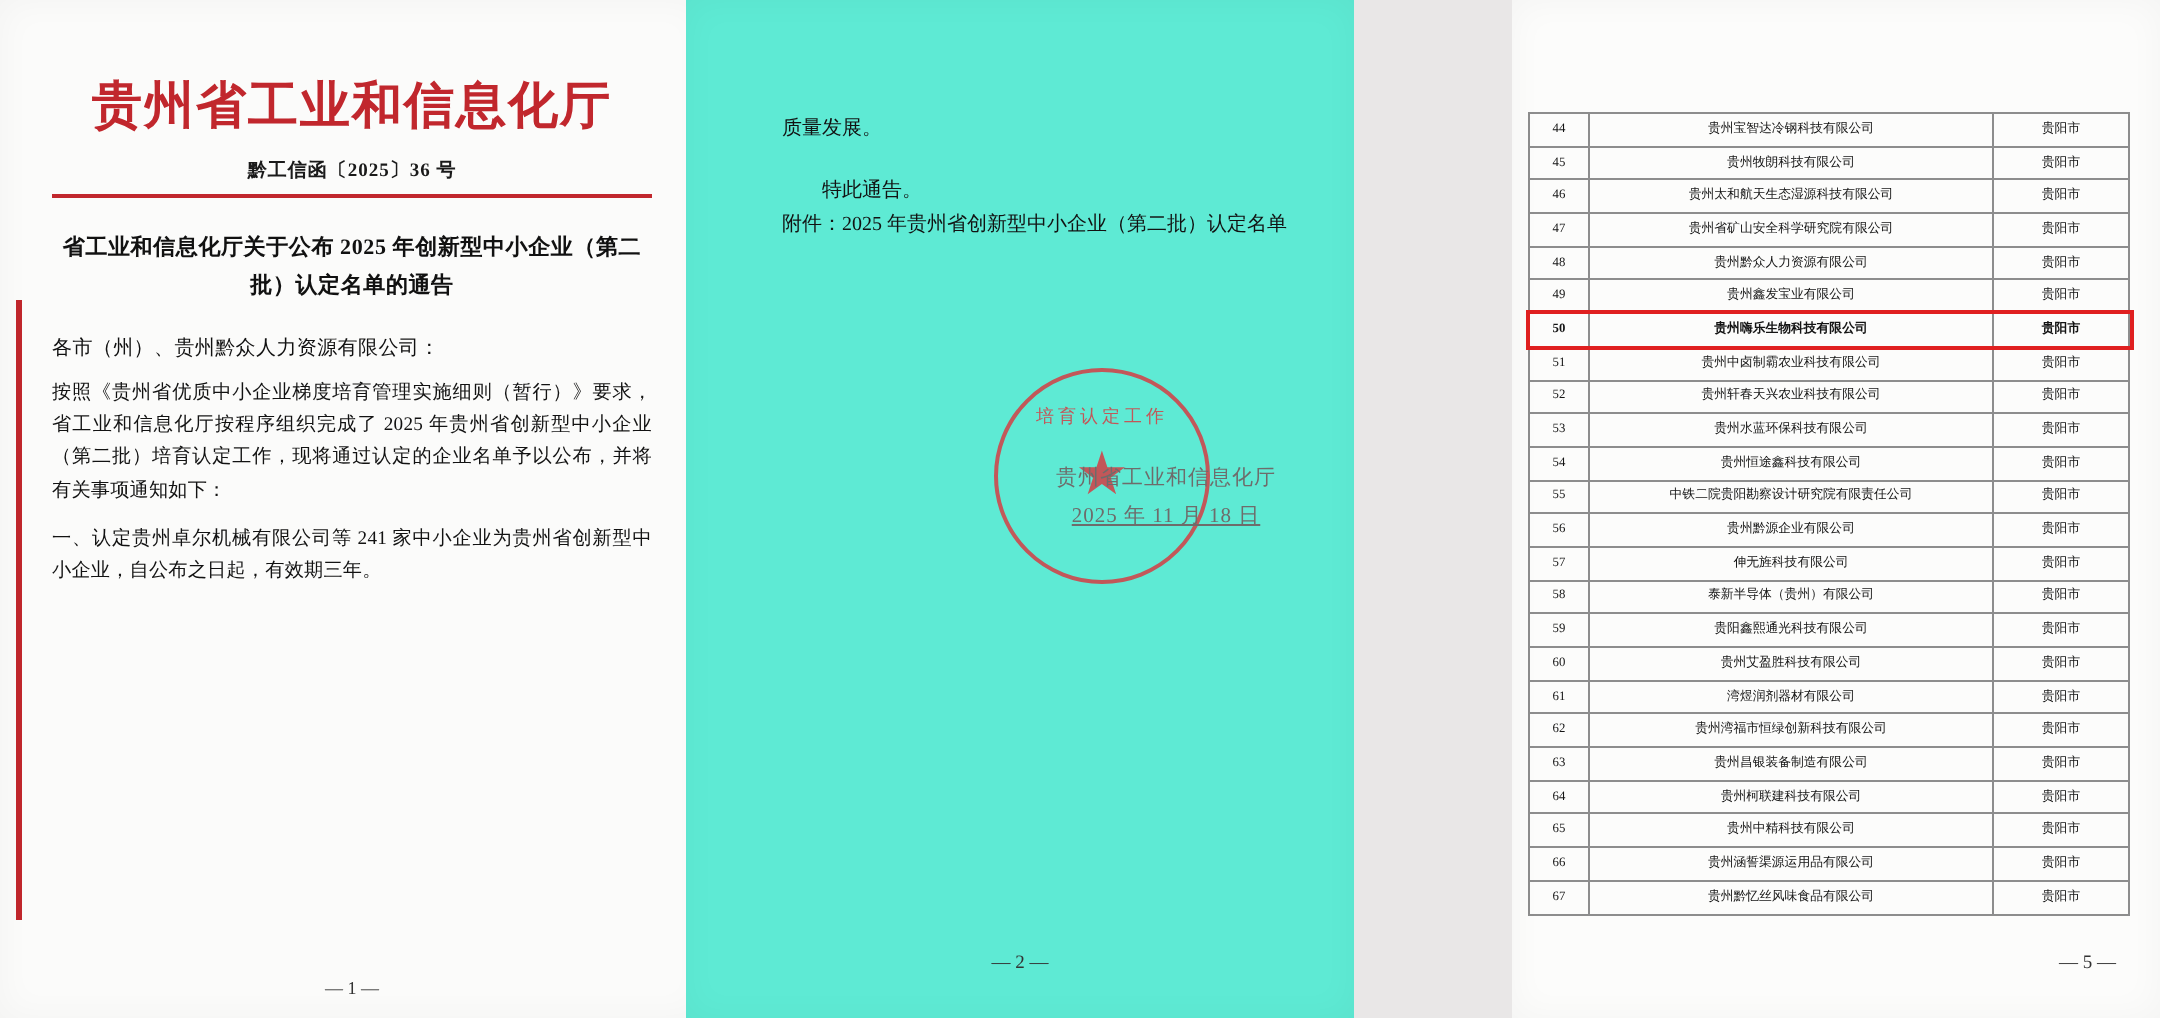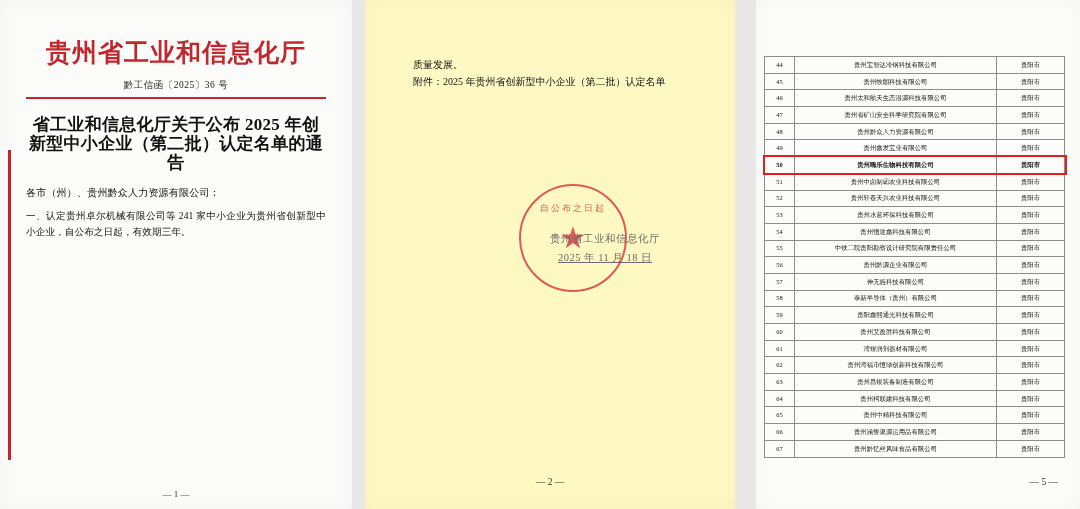--- a/index.html
+++ b/index.html
@@ -37,31 +37,32 @@
     text-align: center;
     white-space: nowrap;
     margin-top: 14px;
   }
   .docnum {
     text-align: center;
     font-size: 9.5px;
     color: #1a1a1a;
     margin-top: 10px;
     letter-spacing: .5px;
+    font-weight: bold;
   }
   .redrule {
     height: 2px;
     background: #c1272d;
     margin-top: 5px;
     width: 100%;
   }
   .doc-title {
     text-align: center;
     font-weight: bold;
-    font-size: 17px;
+    font-size: 11px;
     line-height: 19px;
     color: #111;
     margin-top: 16px;
     letter-spacing: .3px;
   }
   .salutation {
     font-size: 10px;
     color: #111;
     margin-top: 14px;
     letter-spacing: .2px;
@@ -85,23 +86,23 @@
     left: 0; bottom: 10px;
     width: 100%;
     text-align: center;
     font-size: 9px;
     color: #333;
   }
 
   
   .panel2 {
     position: absolute;
-    left: 365px; top: 0px;
-    width: 370px; height: 509px;
-    background: #fef9c3;
+    left: 343px; top: 0px;
+    width: 334px; height: 509px;
+    background: #5eead4;
   }
   .p2-inner {
     position: absolute;
     left: 48px; top: 56px;
     width: 310px;
   }
   .p2-line {
     font-size: 10px;
     color: #121212;
     line-height: 17px;
@@ -219,34 +220,36 @@
 
 <div class="page-wrap">
 
   <div class="panel1">
     <div class="p1-inner">
       <div class="letterhead">贵州省工业和信息化厅</div>
       <div class="docnum">黔工信函〔2025〕36 号</div>
       <div class="redrule"></div>
       <div class="doc-title">省工业和信息化厅关于公布 2025 年创新型中小企业（第二批）认定名单的通告</div>
       <div class="salutation">各市（州）、贵州黔众人力资源有限公司：</div>
+      <div class="body-para p-ind">按照《贵州省优质中小企业梯度培育管理实施细则（暂行）》要求，省工业和信息化厅按程序组织完成了 2025 年贵州省创新型中小企业（第二批）培育认定工作，现将通过认定的企业名单予以公布，并将有关事项通知如下：</div>
       <div class="body-para">一、认定贵州卓尔机械有限公司等 241 家中小企业为贵州省创新型中小企业，自公布之日起，有效期三年。</div>
     </div>
     <div class="sidebar-rule"></div>
     <div class="p1-footer">— 1 —</div>
     <div class="scan-shadow"></div>
   </div>
 
   <div class="panel2">
     <div class="p2-inner">
       <div class="p2-line">质量发展。</div>
+      <div class="p2-line p2-indent p2-gap-1">特此通告。</div>
       <div class="p2-line p2-gap-2">附件：2025 年贵州省创新型中小企业（第二批）认定名单</div>
 
       <div class="stamp">
-        <div class="arc-text">自公布之日起</div>
+        <div class="arc-text">培育认定工作</div>
         <div class="star">★</div>
       </div>
 
       <div class="sign-block">
         <div class="sign-org">贵州省工业和信息化厅</div>
         <div class="sign-date">2025 年 11 月 18 日</div>
       </div>
     </div>
     <div class="p2-footer">— 2 —</div>
     <div class="scan-shadow"></div>

